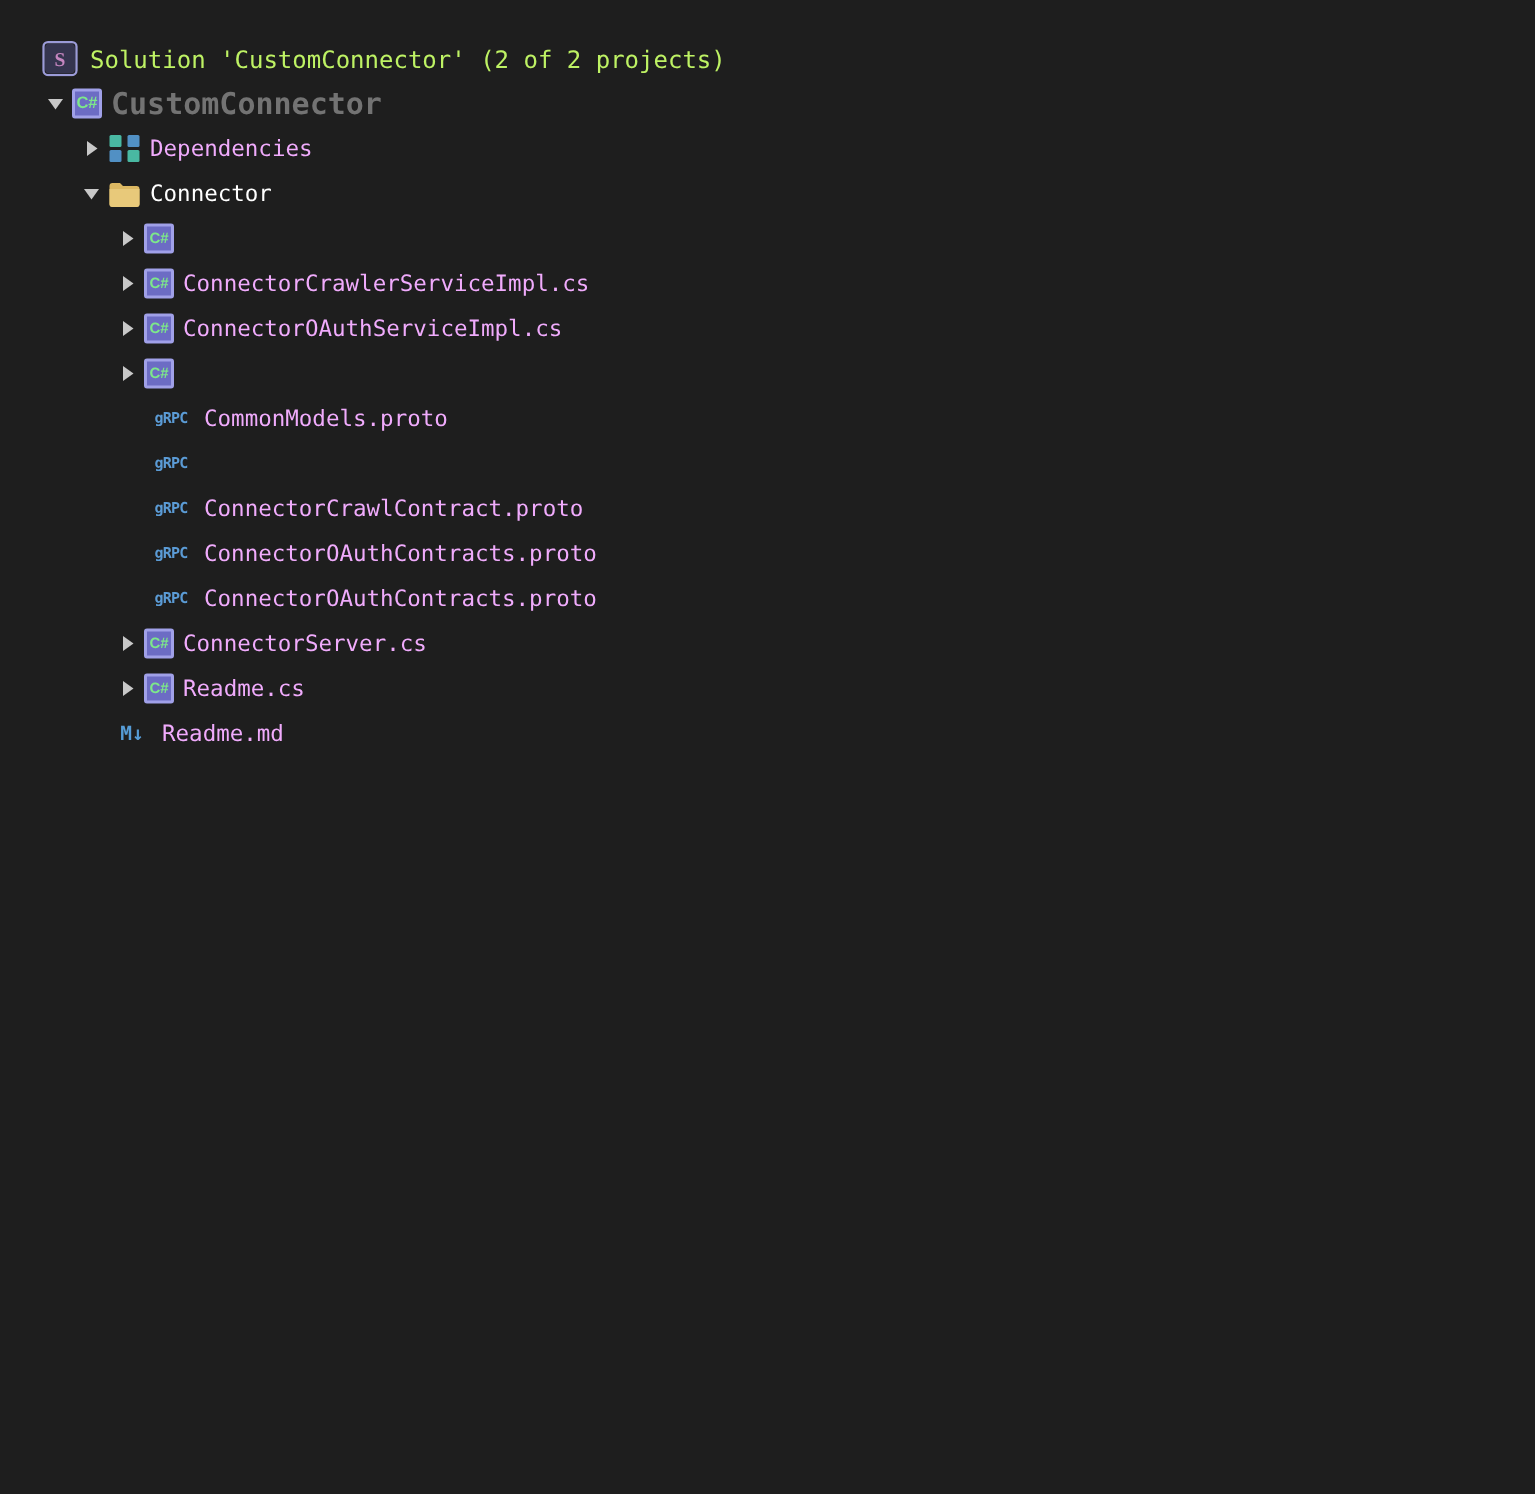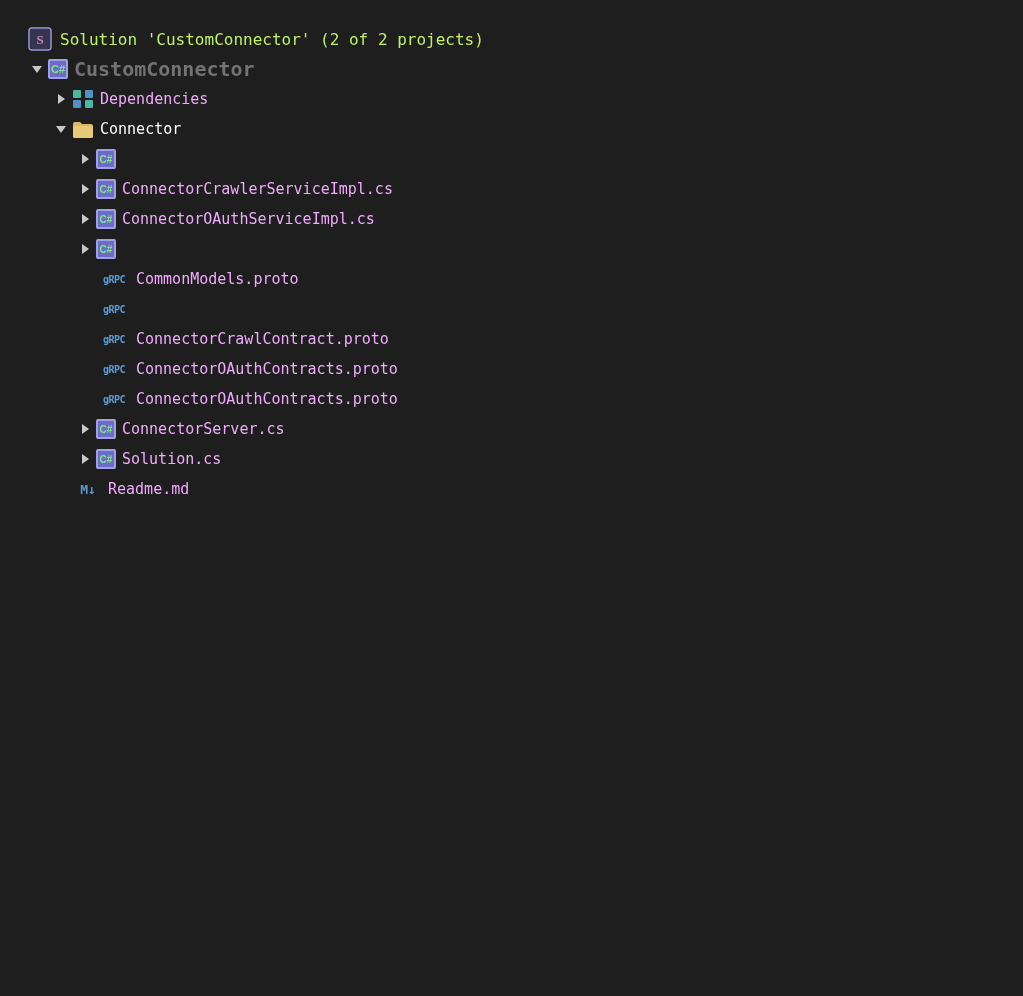--- a/index.html
+++ b/index.html
@@ -274,21 +274,21 @@
       <span class="icon-csharp-file">C#</span>
     </span>
     <span class="item-label">ConnectorServer.cs</span>
   </div>
 
   <div class="tree-item indent-3">
     <span class="chevron chevron-right"></span>
     <span class="icon">
       <span class="icon-csharp-file">C#</span>
     </span>
-    <span class="item-label">Solution.cs</span>
+    <span class="item-label">Readme.cs</span>
   </div>
 
   <div class="tree-item indent-2">
     <span class="chevron-placeholder"></span>
     <span class="icon-markdown" style="font-size:13px;font-weight:bold;color:#569cd6;width:32px;text-align:center;margin-right:4px;flex-shrink:0;">M↓</span>
     <span class="item-label">Readme.md</span>
   </div>
 
 </div>
 

